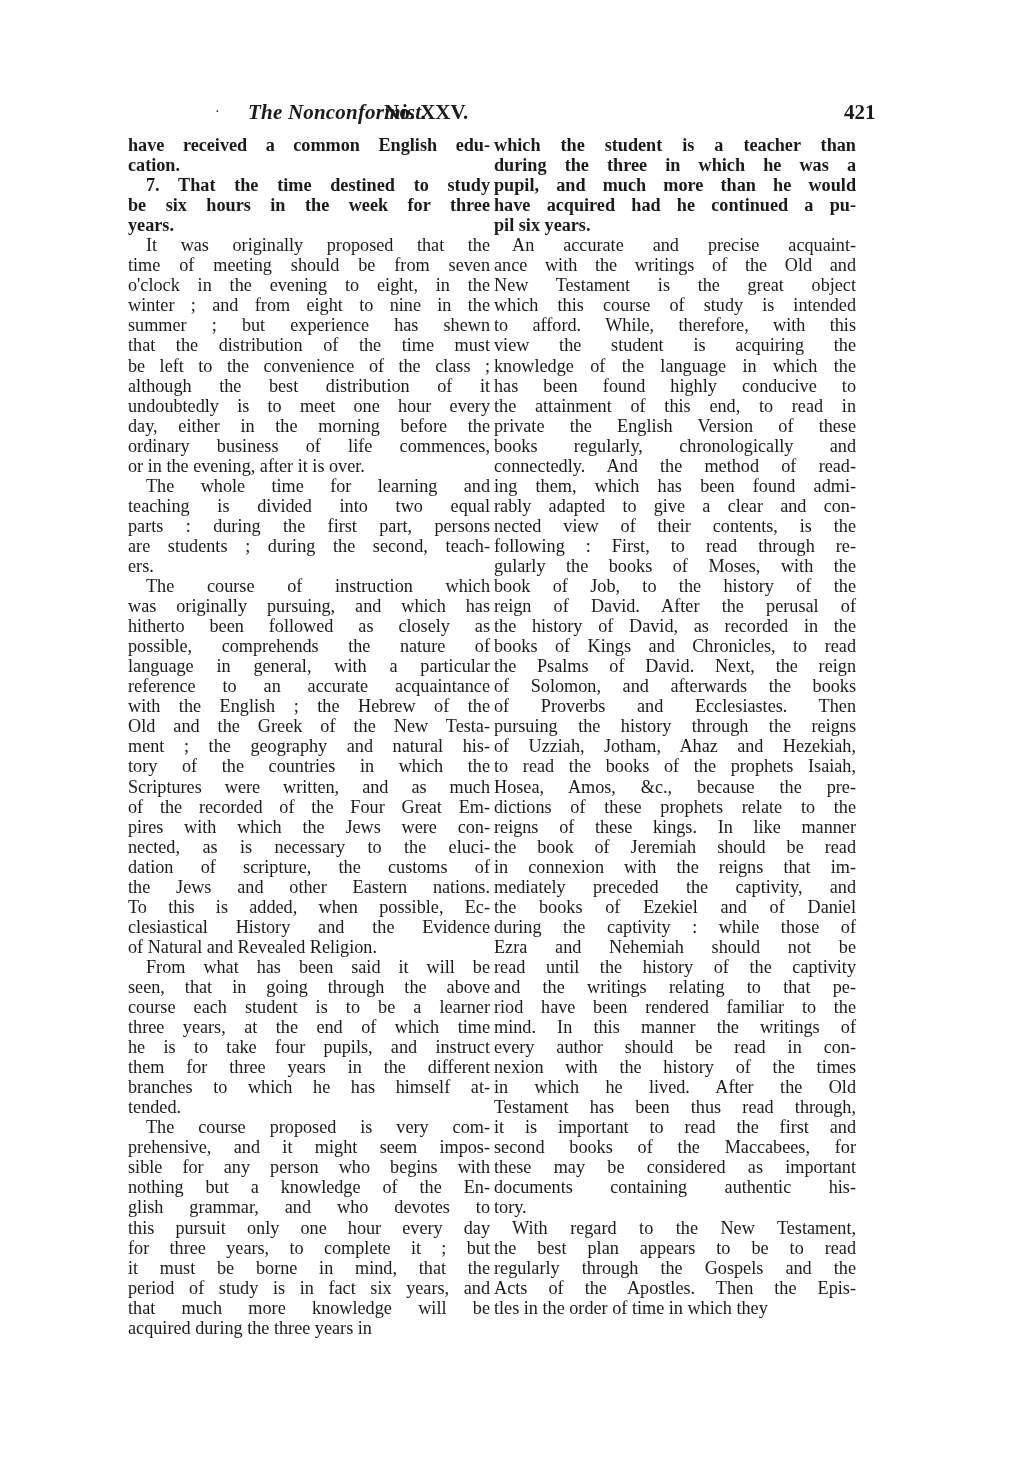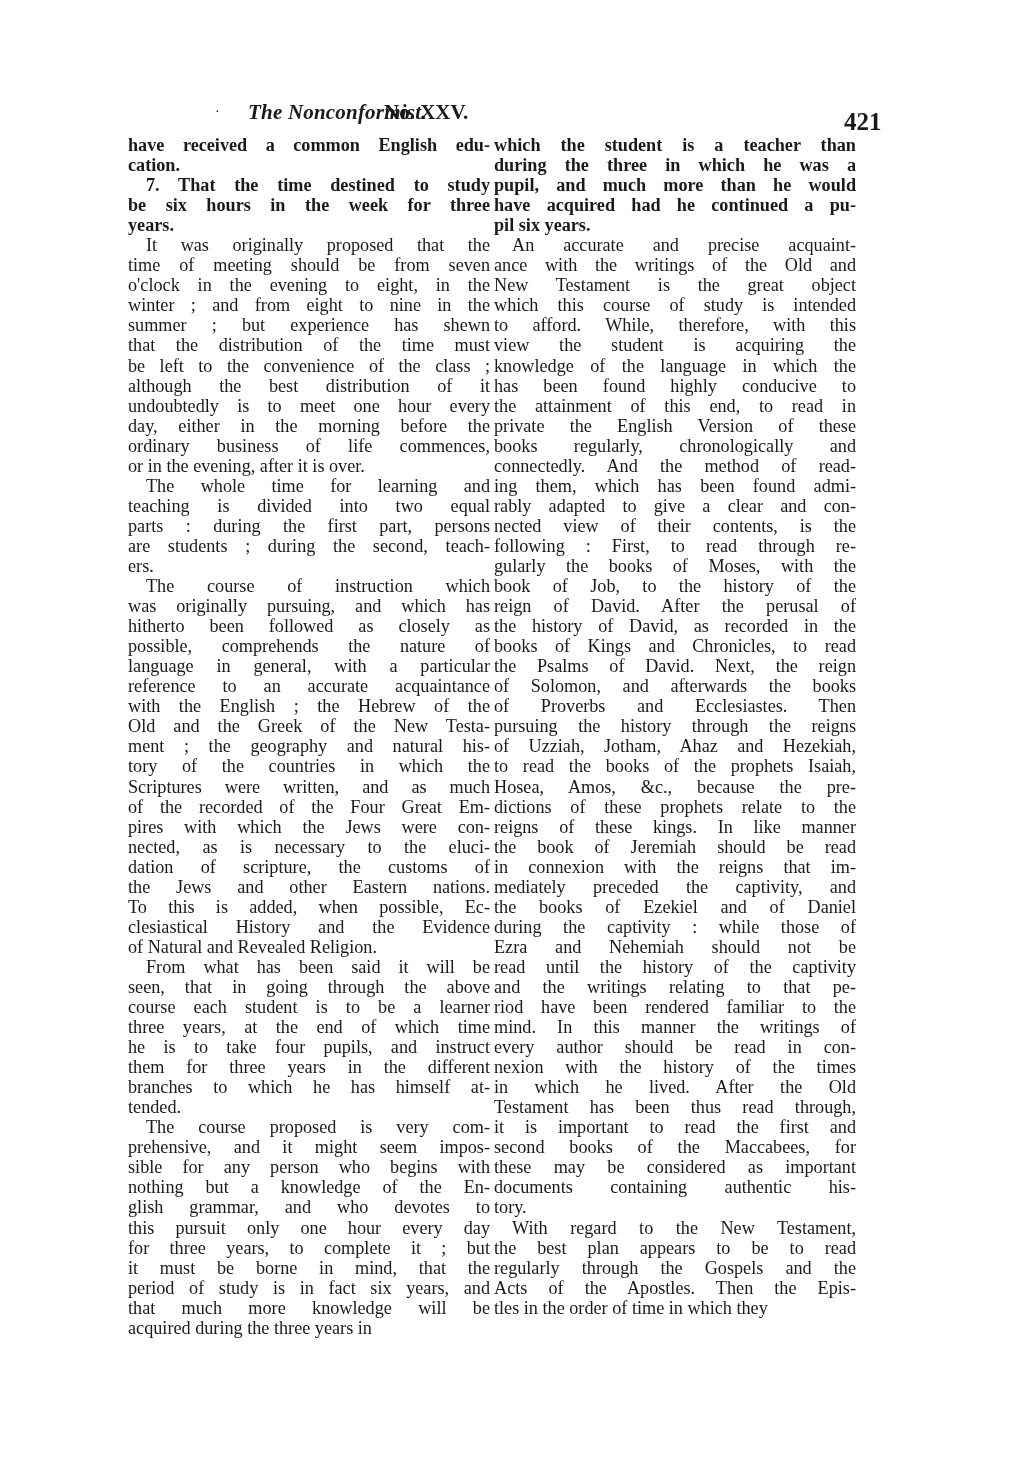--- a/index.html
+++ b/index.html
@@ -40,22 +40,22 @@
   .running-head .issue {
     position: absolute;
     left: 384px;
     top: 0;
     font-size: 21px;
     font-weight: bold;
   }
   .running-head .page-num {
     position: absolute;
     left: 844px;
-    top: 8px;
-    font-size: 25px;
+    top: 0;
+    font-size: 21px;
     font-weight: bold;
   }
   .column {
     position: absolute;
     top: 135px;
     width: 362px;
     font-size: 18.2px;
     line-height: 20.05px;
     text-align: justify;
     hyphens: none;

